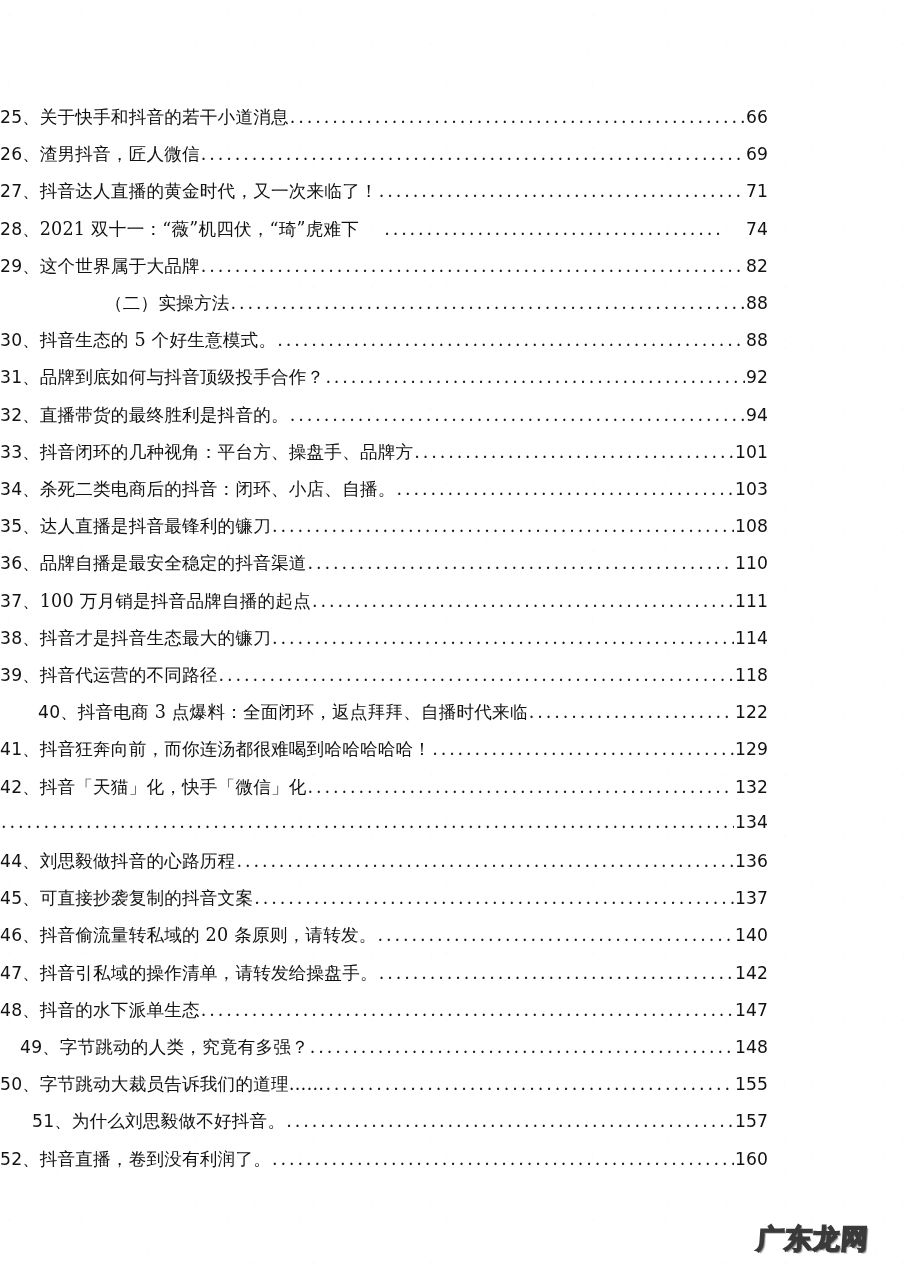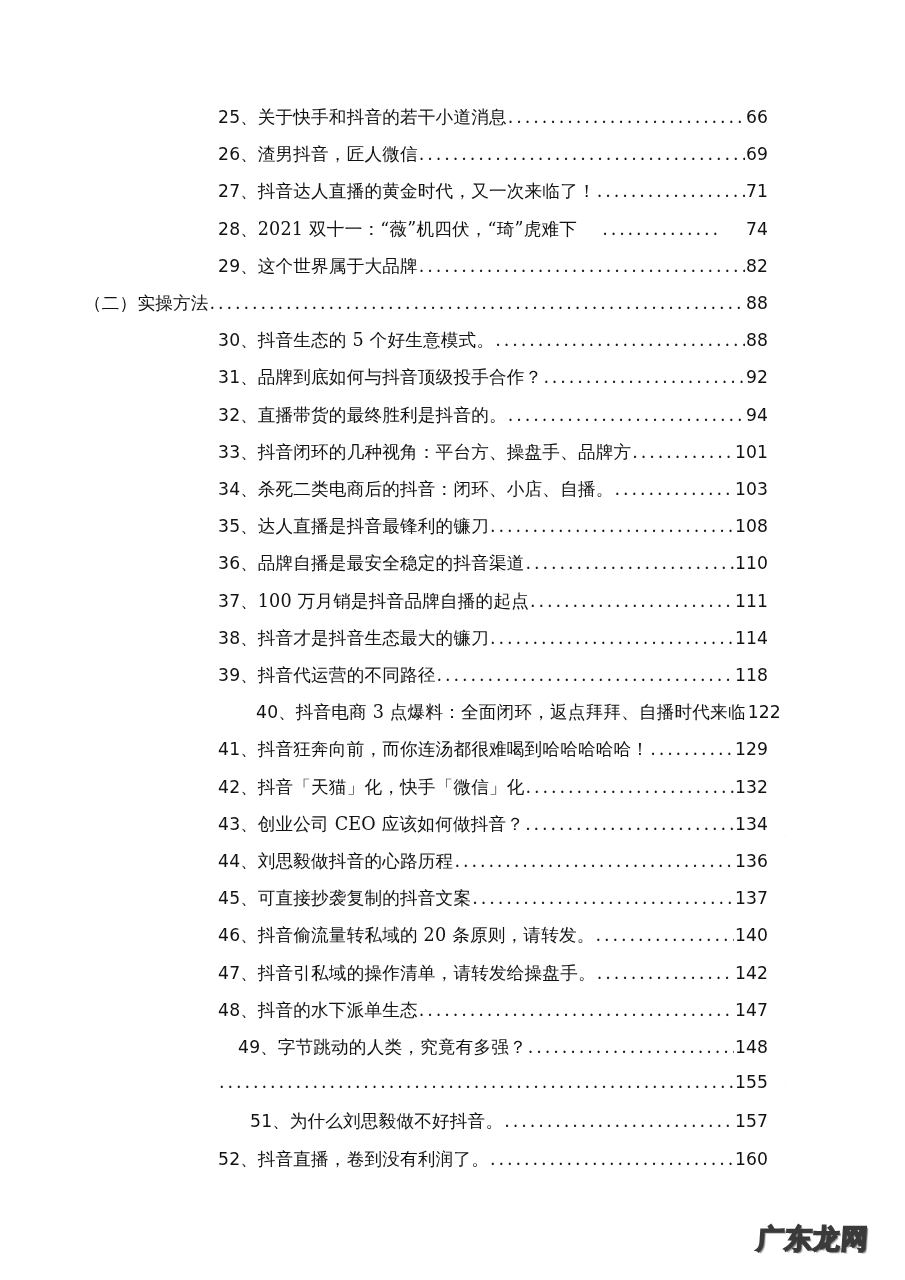--- a/index.html
+++ b/index.html
@@ -64,26 +64,25 @@
   .toc-line .pg {
     flex: 0 0 auto;
     text-align: right;
     font-family: "DejaVu Sans", "Liberation Sans", sans-serif;
     font-size: 17.2px;
     letter-spacing: .1px;
   }
 
   
   .row-entry {
-    padding-left: 218px;
     padding-right: 137px;
   }
   
   .row-section {
-    padding-left: 84px;
+    padding-left: 105px;
     padding-right: 137px;
   }
 
   .num {
     font-family: "DejaVu Sans", "Liberation Sans", sans-serif;
     font-size: 17.2px;
   }
 
   .watermark {
     position: absolute;
@@ -200,21 +199,20 @@
       <span class="lbl"><span class="num">41、</span><span class="title">抖音狂奔向前，而你连汤都很难喝到哈哈哈哈哈！</span></span>
       <span class="leader">.........................................................................................</span>
       <span class="pg">129</span>
     </div>
     <div class="toc-line row-entry" style="position: absolute; left: 0px; right: 0px; top: 774.6px;">
       <span class="lbl"><span class="num">42、</span><span class="title">抖音「天猫」化，快手「微信」化</span></span>
       <span class="leader">.........................................................................................</span>
       <span class="pg">132</span>
     </div>
     <div class="toc-line row-entry" style="position: absolute; left: 0px; right: 0px; top: 811.8px;">
-      <span class="lbl"><span class="num">43、</span><span class="title">创业公司 CEO 应该如何做抖音？</span></span>
       <span class="leader">.........................................................................................</span>
       <span class="pg">134</span>
     </div>
     <div class="toc-line row-entry" style="position: absolute; left: 0px; right: 0px; top: 849px;">
       <span class="lbl"><span class="num">44、</span><span class="title">刘思毅做抖音的心路历程</span></span>
       <span class="leader">.........................................................................................</span>
       <span class="pg">136</span>
     </div>
     <div class="toc-line row-entry" style="position: absolute; left: 0px; right: 0px; top: 886.2px;">
       <span class="lbl"><span class="num">45、</span><span class="title">可直接抄袭复制的抖音文案</span></span>
@@ -235,20 +233,21 @@
       <span class="lbl"><span class="num">48、</span><span class="title">抖音的水下派单生态</span></span>
       <span class="leader">.........................................................................................</span>
       <span class="pg">147</span>
     </div>
     <div class="toc-line row-entry" style="position: absolute; left: 0px; right: 0px; top: 1035px; margin-left: 20px;">
       <span class="lbl"><span class="num">49、</span><span class="title">字节跳动的人类，究竟有多强？</span></span>
       <span class="leader">.........................................................................................</span>
       <span class="pg">148</span>
     </div>
     <div class="toc-line row-entry" style="position: absolute; left: 0px; right: 0px; top: 1072.2px;">
+      <span class="lbl"><span class="num">50、</span><span class="title">字节跳动大裁员告诉我们的道理……</span></span>
       <span class="leader">.........................................................................................</span>
       <span class="pg">155</span>
     </div>
     <div class="toc-line row-entry" style="position: absolute; left: 12px; right: 0px; top: 1109.4px; margin-left: 20px;">
       <span class="lbl"><span class="num">51、</span><span class="title">为什么刘思毅做不好抖音。</span></span>
       <span class="leader">.........................................................................................</span>
       <span class="pg">157</span>
     </div>
     <div class="toc-line row-entry" style="position: absolute; left: 0px; right: 0px; top: 1146.6px;">
       <span class="lbl"><span class="num">52、</span><span class="title">抖音直播，卷到没有利润了。</span></span>

